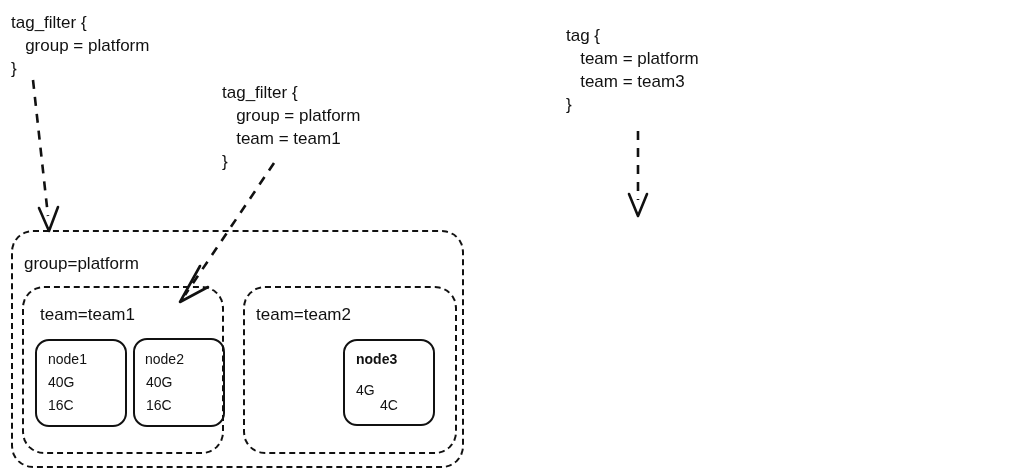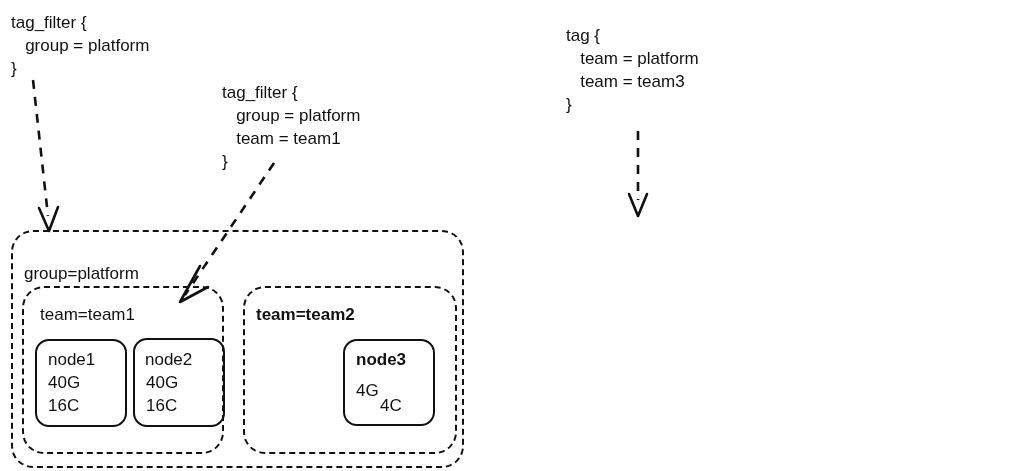--- a/index.html
+++ b/index.html
@@ -30,21 +30,21 @@
     position: absolute;
     font-family: "Liberation Sans", sans-serif;
     font-size: 17px;
     line-height: 20px;
     white-space: nowrap;
     color: #111111;
   }
   .node-text {
     position: absolute;
     font-family: "Liberation Sans", sans-serif;
-    font-size: 17px;
+    font-size: 14px;
     line-height: 23px;
     white-space: pre;
     color: #111111;
     text-align: left;
   }
   .dashed-box {
     position: absolute;
     border: 2.5px dashed #111111;
     border-radius: 22px;
     box-sizing: border-box;
@@ -81,27 +81,27 @@
    team = team1
 }</div>
 
   <div class="code-block" style="left:566px; top:24px;">tag {
    team = platform
    team = team3
 }</div>
 
 
   <div class="dashed-box" style="left:11px; top:230px; width:453px; height:238px;"></div>
-  <div class="label" style="left:24px; top:264px;">group=platform</div>
+  <div class="label" style="left:24px; top:254px;">group=platform</div>
 
   <div class="dashed-box" style="left:22px; top:286px; width:202px; height:168px;"></div>
   <div class="label" style="left:40px; top:305px;">team=team1</div>
 
   <div class="dashed-box" style="left:243px; top:286px; width:214px; height:168px;"></div>
-  <div class="label" style="left:256px; top:305px;font-weight:bold;">team=team2</div>
+  <div class="label" style="left:256px; top:305px;">team=team2</div>
 
   <div class="solid-box" style="left:35px; top:339px; width:92px; height:88px;"></div>
   <div class="node-text" style="left:48px; top:348px;">node1</div>
   <div class="node-text" style="left:48px; top:371px;">40G</div>
   <div class="node-text" style="left:48px; top:394px;">16C</div>
 
   <div class="solid-box" style="left:133px; top:338px; width:92px; height:89px;"></div>
   <div class="node-text" style="left:145px; top:348px;text-align:right;">node2</div>
   <div class="node-text" style="left:146px; top:371px;">40G</div>
   <div class="node-text" style="left:146px; top:394px;">16C</div>

